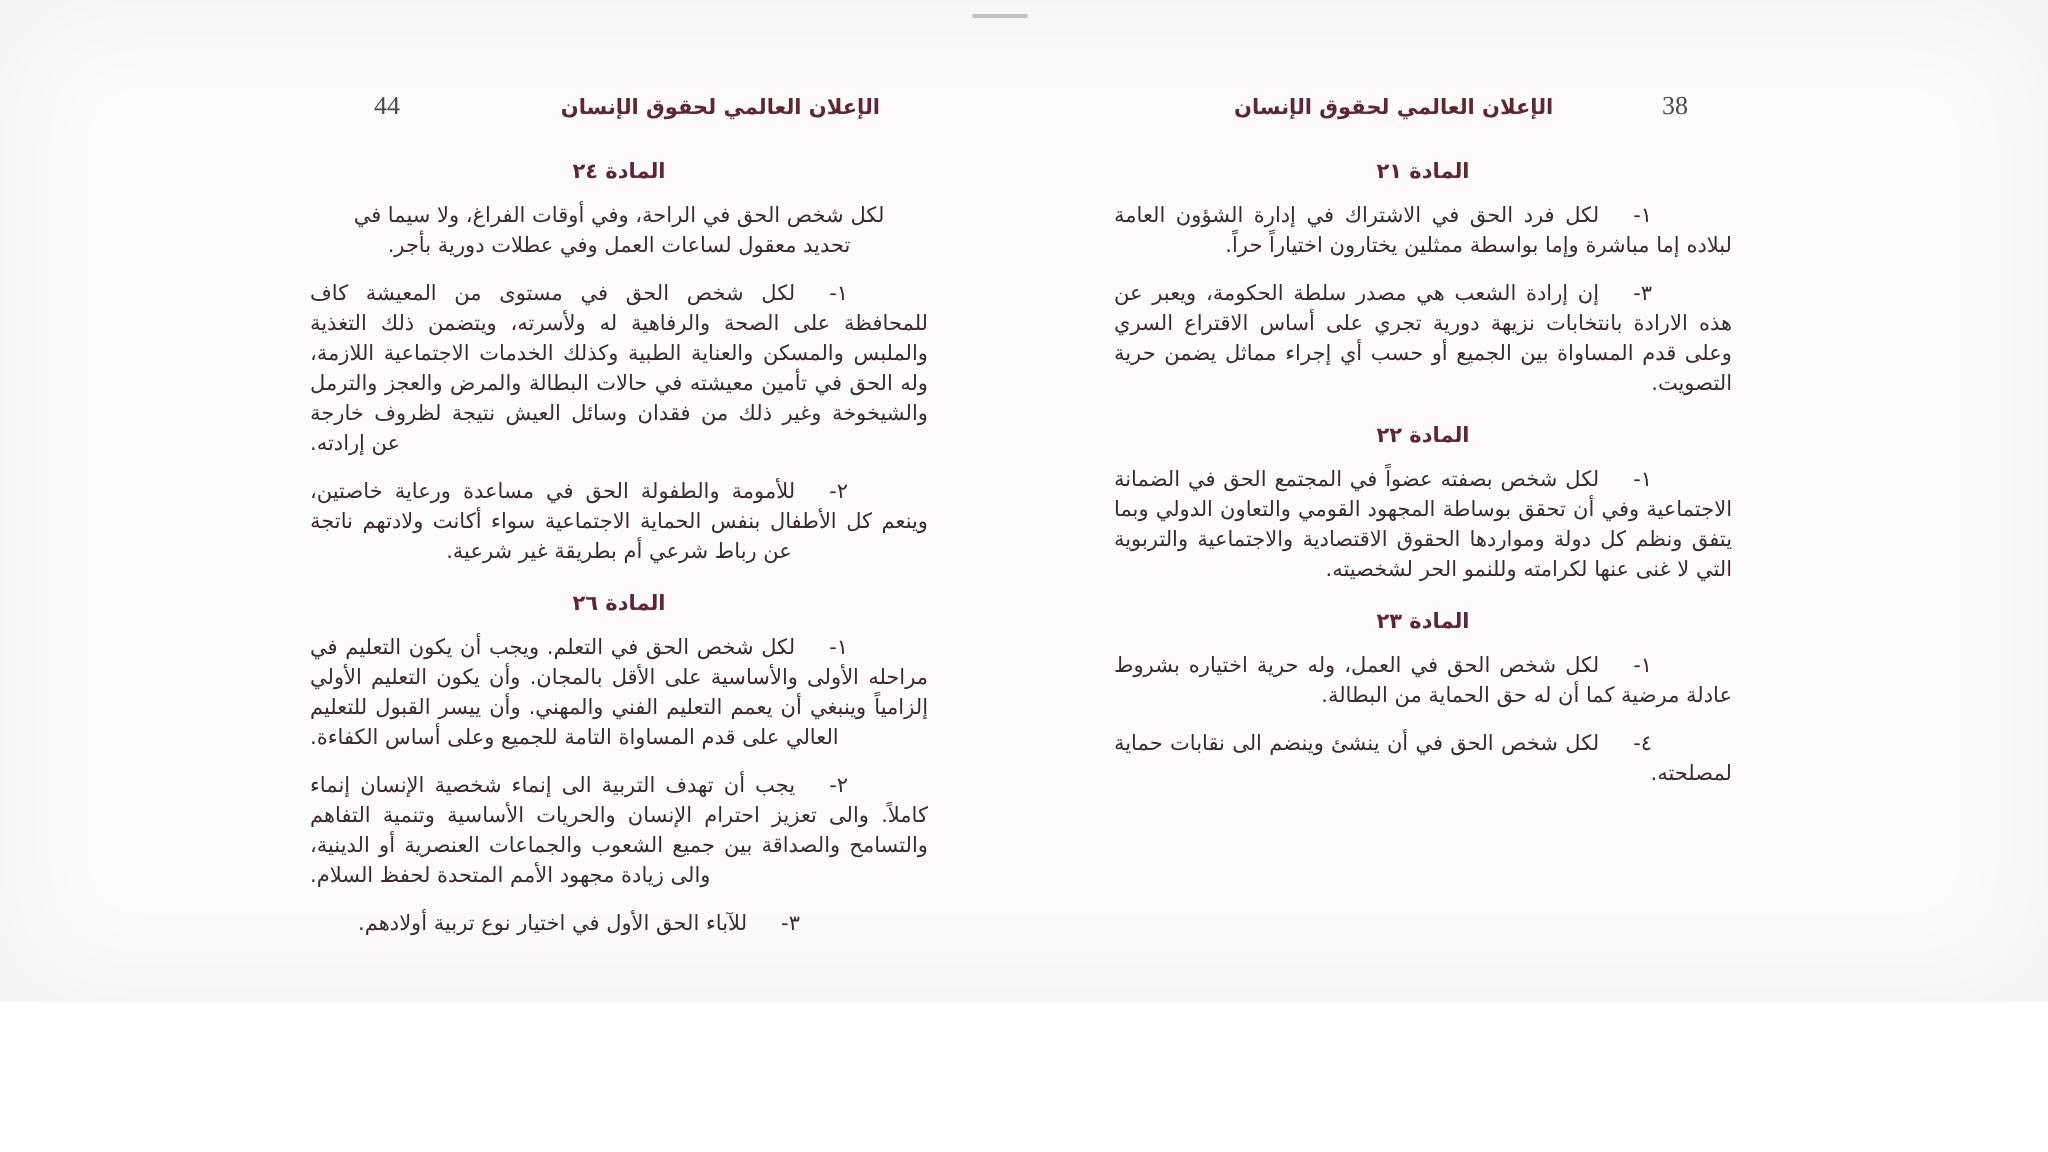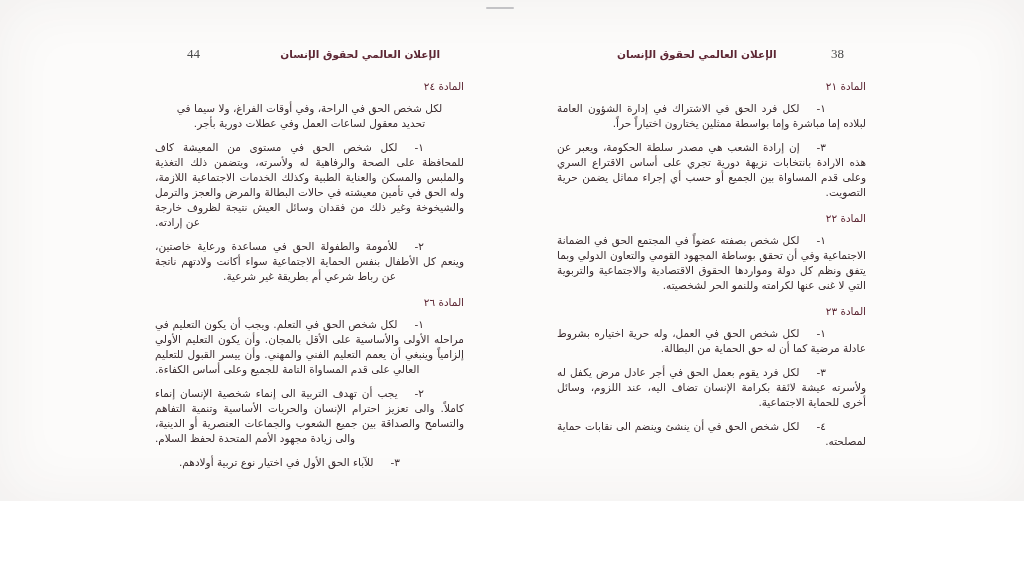--- a/index.html
+++ b/index.html
@@ -49,22 +49,23 @@
     margin-top: 28px;
   }
   .page-num {
     font-family: "Liberation Serif", serif;
     font-size: 13px;
     color: #4a4a4a;
   }
 
   .article-heading {
     direction: rtl;
+    text-align: center;
     font-size: 10.5px;
-    font-weight: 400;
+    font-weight: 700;
     color: #5d2734;
     margin: 12px 0 7px 0;
   }
   .page-body > .article-heading:first-child { margin-top: 44px; }
 
   .para {
     direction: rtl;
     unicode-bidi: embed;
     text-align: justify;
     text-align-last: right;
@@ -121,18 +122,17 @@
 
       <h2 class="article-heading">المادة ٢١</h2>
       <p class="para numbered"><span class="pnum">١-</span><span class="ptext">لكل فرد الحق في الاشتراك في إدارة الشؤون العامة لبلاده إما مباشرة وإما بواسطة ممثلين يختارون اختياراً حراً.</span></p>
       <p class="para numbered"><span class="pnum">٣-</span><span class="ptext">إن إرادة الشعب هي مصدر سلطة الحكومة، ويعبر عن هذه الارادة بانتخابات نزيهة دورية تجري على أساس الاقتراع السري وعلى قدم المساواة بين الجميع أو حسب أي إجراء مماثل يضمن حرية التصويت.</span></p>
 
       <h2 class="article-heading">المادة ٢٢</h2>
       <p class="para numbered"><span class="pnum">١-</span><span class="ptext">لكل شخص بصفته عضواً في المجتمع الحق في الضمانة الاجتماعية وفي أن تحقق بوساطة المجهود القومي والتعاون الدولي وبما يتفق ونظم كل دولة ومواردها الحقوق الاقتصادية والاجتماعية والتربوية التي لا غنى عنها لكرامته وللنمو الحر لشخصيته.</span></p>
 
       <h2 class="article-heading">المادة ٢٣</h2>
       <p class="para numbered"><span class="pnum">١-</span><span class="ptext">لكل شخص الحق في العمل، وله حرية اختياره بشروط عادلة مرضية كما أن له حق الحماية من البطالة.</span></p>
-      <p class="para numbered"><span class="pnum">٣-</span><span class="ptext">لكل فرد يقوم بعمل الحق في أجر عادل مرض يكفل له ولأسرته عيشة لائقة بكرامة الإنسان تضاف اليه، عند اللزوم، وسائل أخرى للحماية الاجتماعية.</span></p>
       <p class="para numbered"><span class="pnum">٤-</span><span class="ptext">لكل شخص الحق في أن ينشئ وينضم الى نقابات حماية لمصلحته.</span></p>
 
     </div>
   </section>
 </div>
 
 </body></html>

